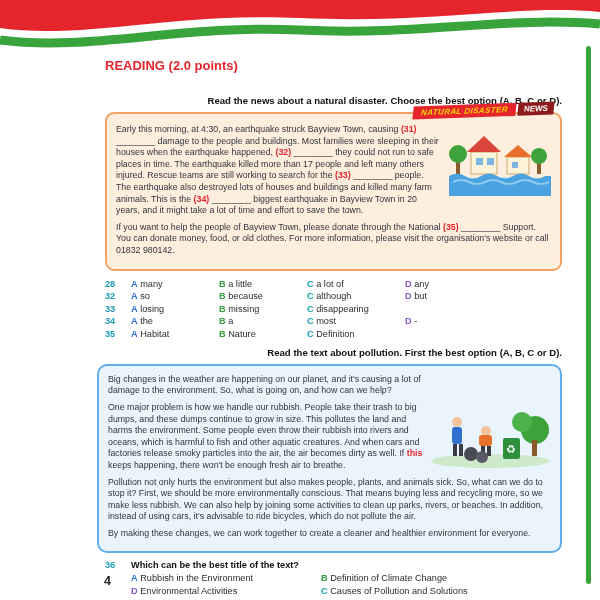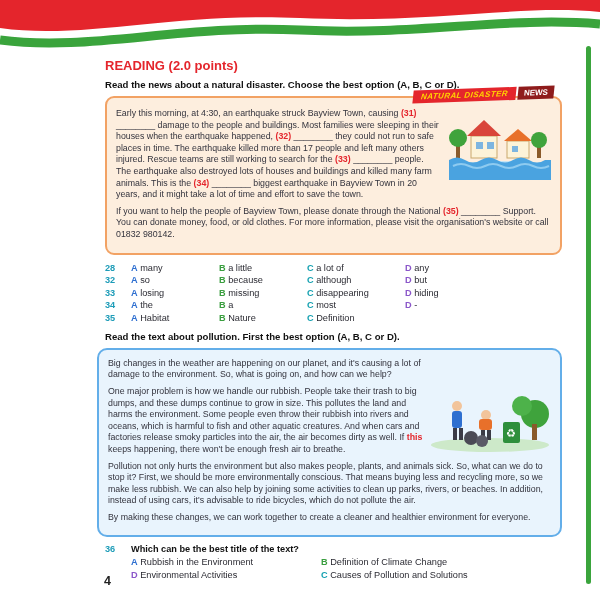--- a/index.html
+++ b/index.html
@@ -10,22 +10,22 @@
     color:#2b2b33;
     position:relative;
     overflow:hidden;
   }
   .top-waves { position:absolute; top:0; left:0; width:600px; height:60px; }
   .edge-strip {
     position:absolute; right:9px; top:46px; bottom:16px; width:5px;
     background:#3aa43c; border-radius:3px;
   }
   .content { position:absolute; left:105px; top:58px; width:457px; }
-  .section-title { color:#e4252c; font-size:13px; font-weight:bold; margin-bottom:6px; }
-  .instruction { font-size:9.6px; font-weight:bold; color:#111; margin-bottom:6px; }
+  .section-title { color:#e4252c; font-size:13px; font-weight:bold; margin-bottom:22px; }
+  .instruction { font-size:9.6px; font-weight:bold; color:#111; margin-bottom:6px;text-align:right; }
   .news-box {
     position:relative;
     border:2px solid #f2a264; border-radius:9px;
     background:#fdeede;
     padding:10px 9px 7px 9px;
     margin-bottom:8px;
   }
   .news-banner {
     position:absolute; top:-10px; right:6px;
     display:flex; align-items:stretch;
@@ -132,21 +132,20 @@
       <span><b class="lA">A</b> <span>so</span></span>
       <span><b class="lB">B</b> <span>because</span></span>
       <span><b class="lC">C</b> <span>although</span></span>
       <span><b class="lD">D</b> <span>but</span></span>
     </div>
     <div class="mcq-row">
       <span class="qnum">33</span>
       <span><b class="lA">A</b> <span>losing</span></span>
       <span><b class="lB">B</b> <span>missing</span></span>
       <span><b class="lC">C</b> <span>disappearing</span></span>
-      <span><b class="lD">D</b> <span>hiding</span></span>
     </div>
     <div class="mcq-row">
       <span class="qnum">34</span>
       <span><b class="lA">A</b> <span>the</span></span>
       <span><b class="lB">B</b> <span>a</span></span>
       <span><b class="lC">C</b> <span>most</span></span>
       <span><b class="lD">D</b> <span>-</span></span>
     </div>
     <div class="mcq-row">
       <span class="qnum">35</span>

